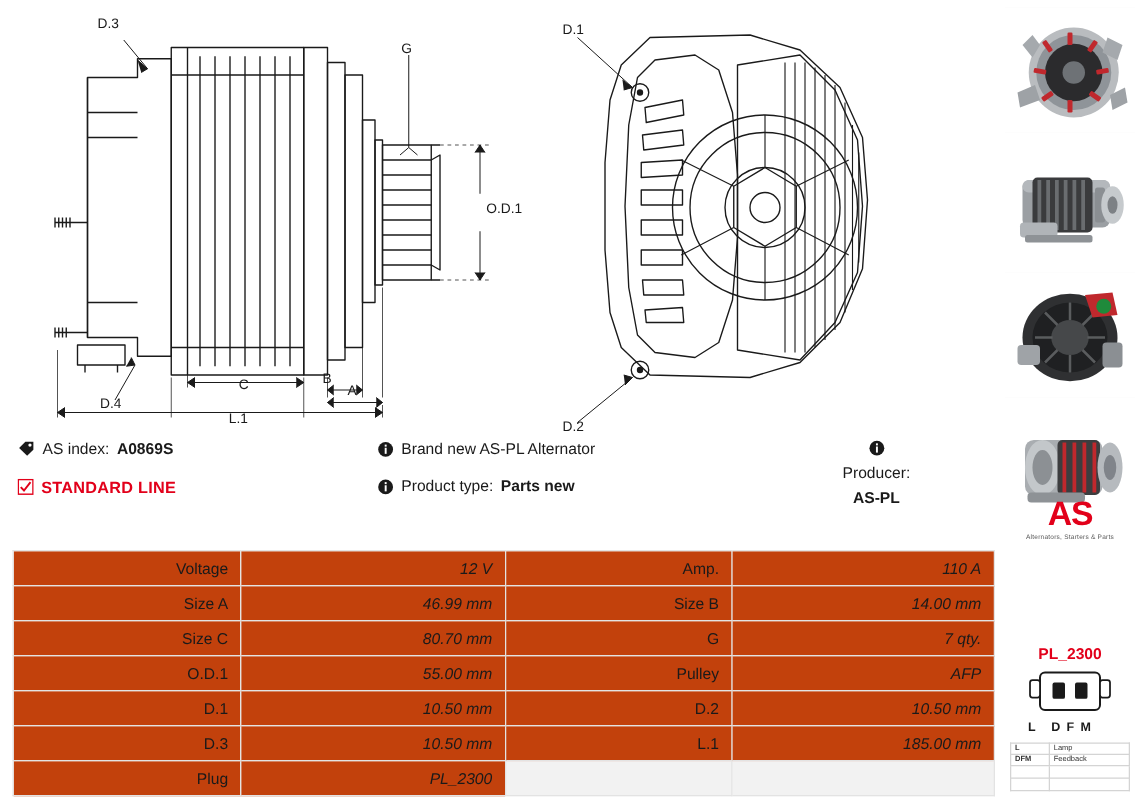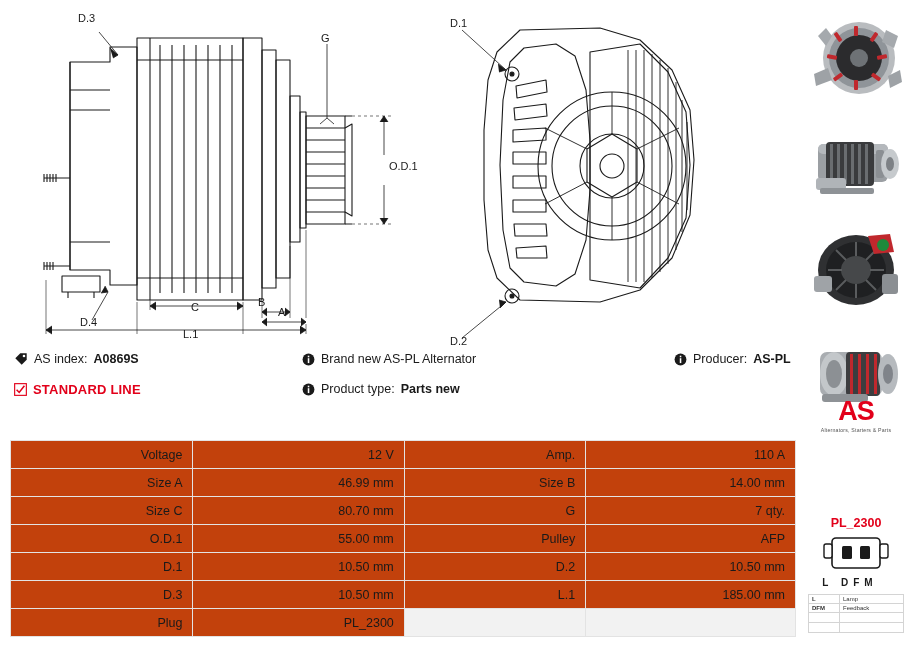--- a/index.html
+++ b/index.html
@@ -123,21 +123,21 @@
     position: absolute;
     display: flex;
     align-items: center;
     gap: 6px;
     white-space: nowrap;
   }
   .r1 { top: 4px; }
   .r2 { top: 34px; }
   .c1 { left: 0; }
   .c2 { left: 288px; }
-  .c3 { left: 660px; }
+  .c3 { left: 660px; flex-direction: column; }
 
   .info-label { color: #1a1a1a; font-size: 12.5px; }
   .info-value { font-weight: bold; font-size: 12.5px; }
 
   .std-line {
     color: #e2001a;
     font-weight: bold;
     font-size: 13px;
     letter-spacing: 0.2px;
     text-align: right;
@@ -162,20 +162,21 @@
   }
   .spec-table td.label {
     width: 180px;
     text-align: right;
     color: #1a1a1a;
   }
   .spec-table td.value {
     width: 212px;
     text-align: right;
     color: #1a1a1a;
+    font-style: italic;
   }
   .spec-table td.blank { background: #f2f2f2; border: 1px solid #e3e3e3; }
 </style>
 </head>
 <body>
 
 <div class="page">
 
   <div class="drawings">
     <svg class="drawing-svg" width="800" height="360" viewBox="0 0 800 360">

